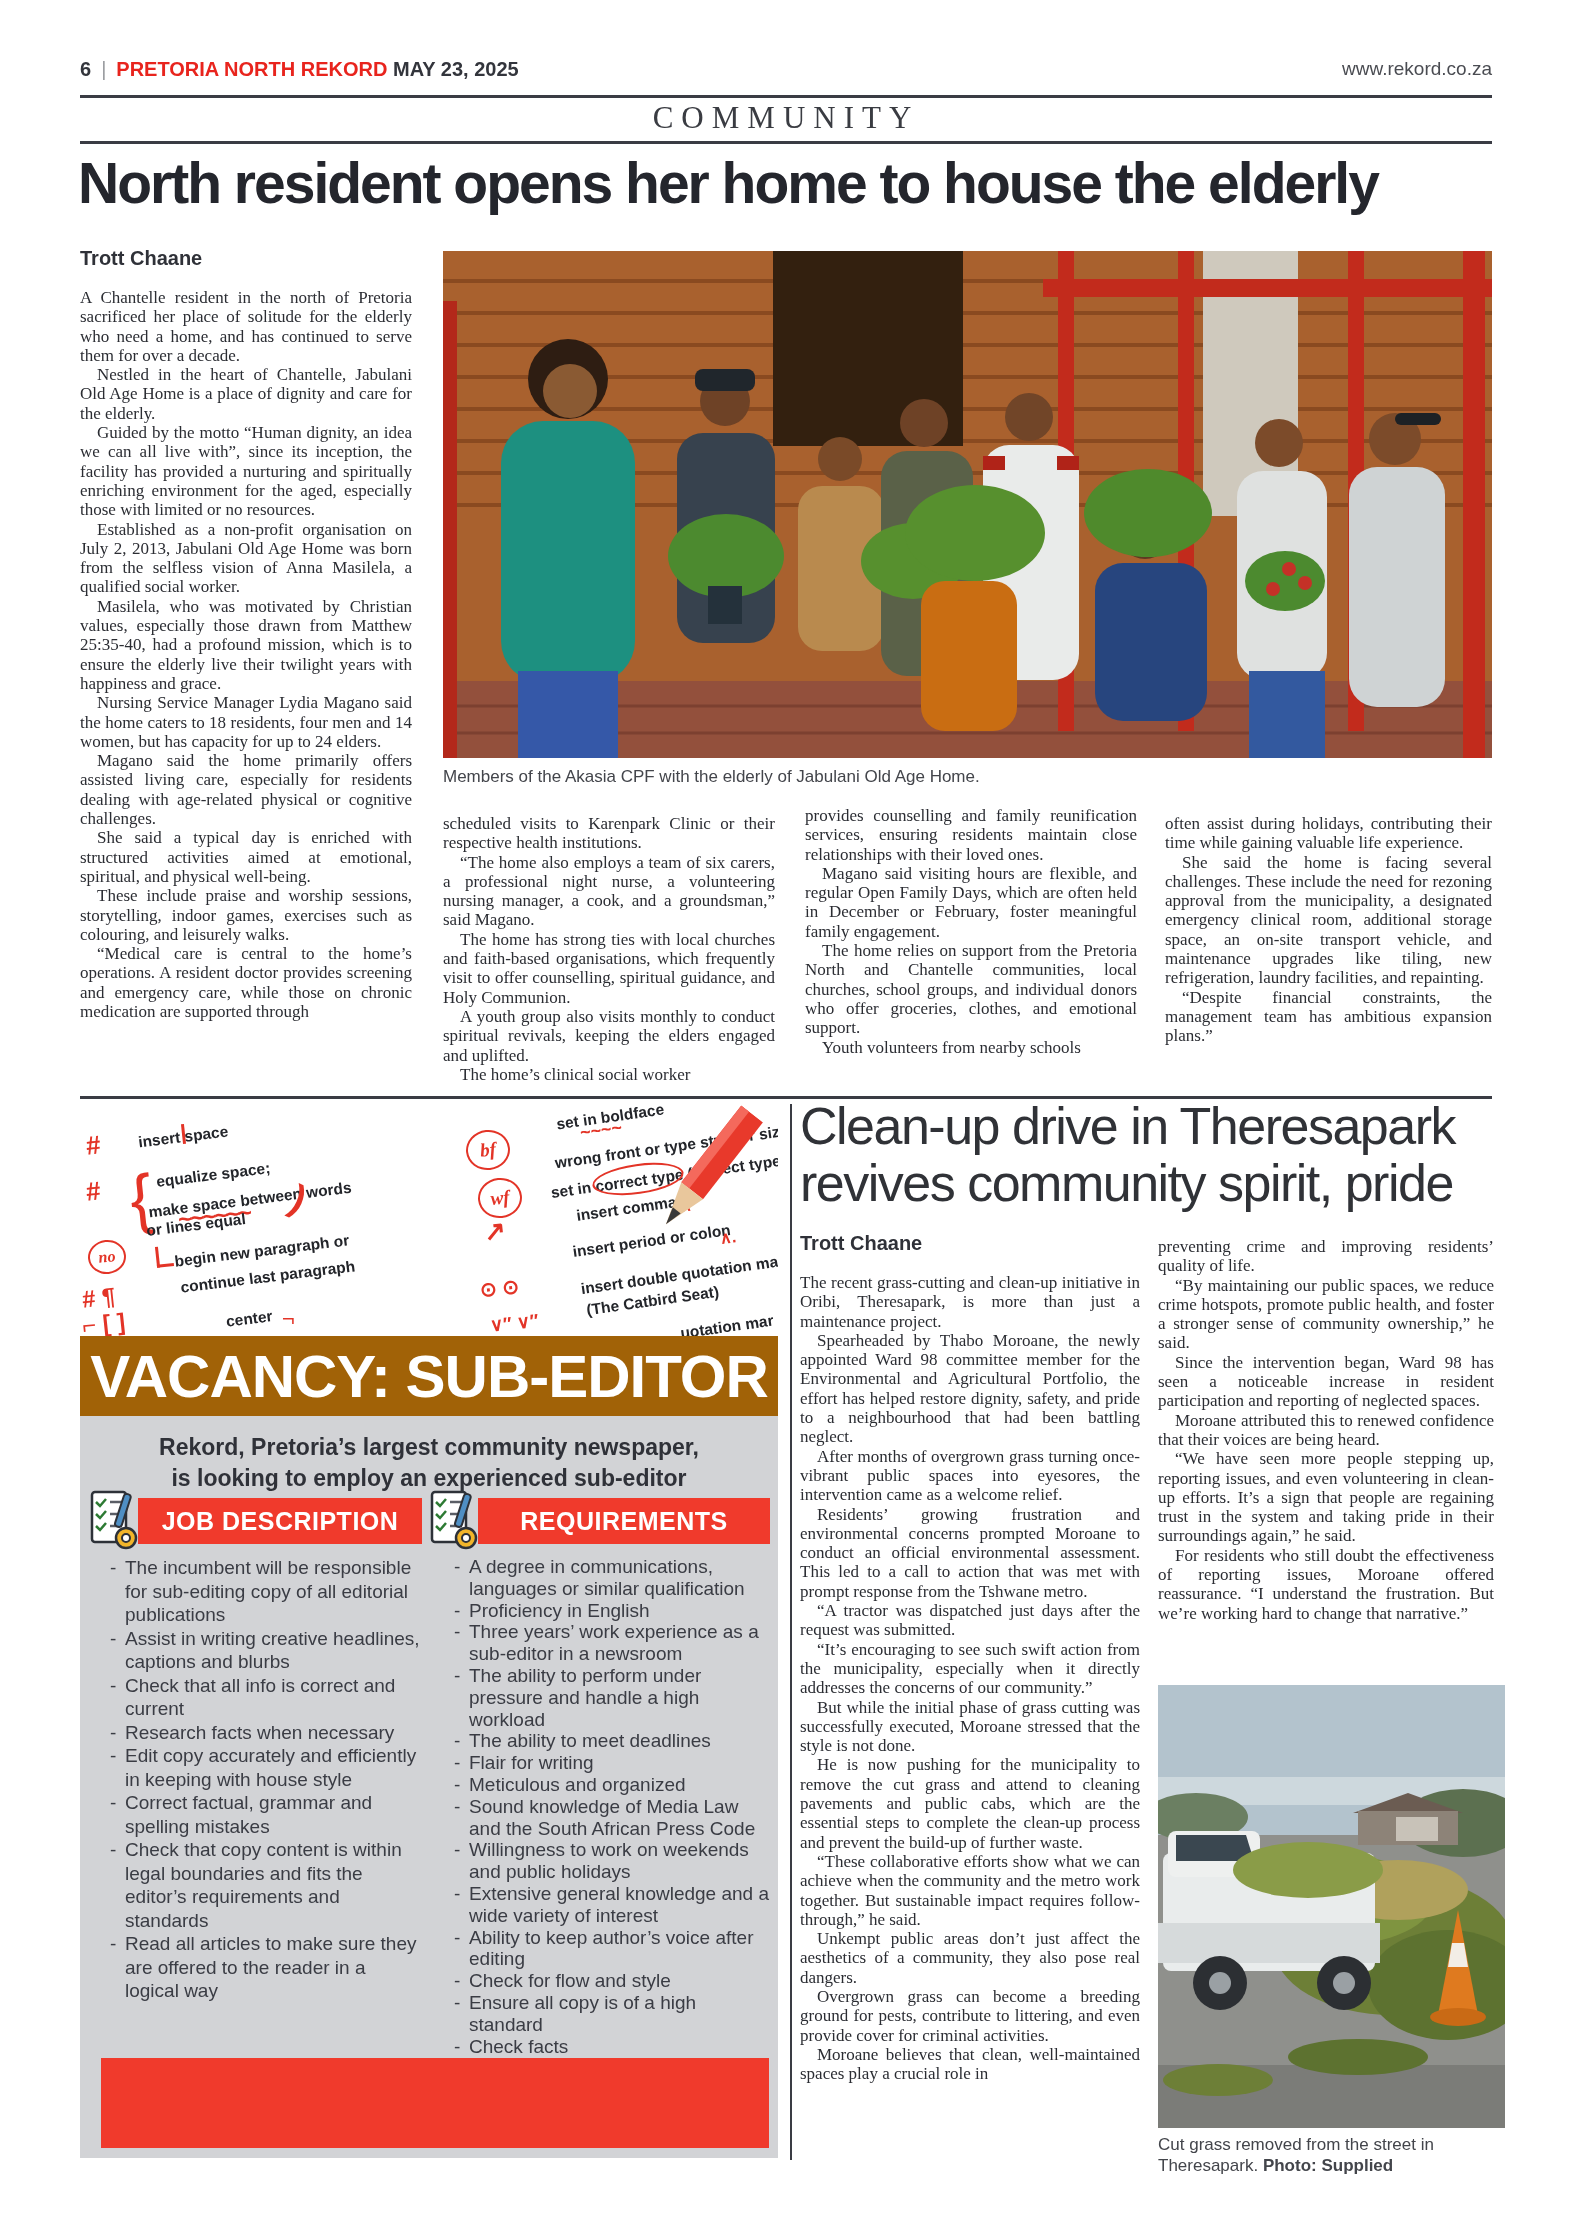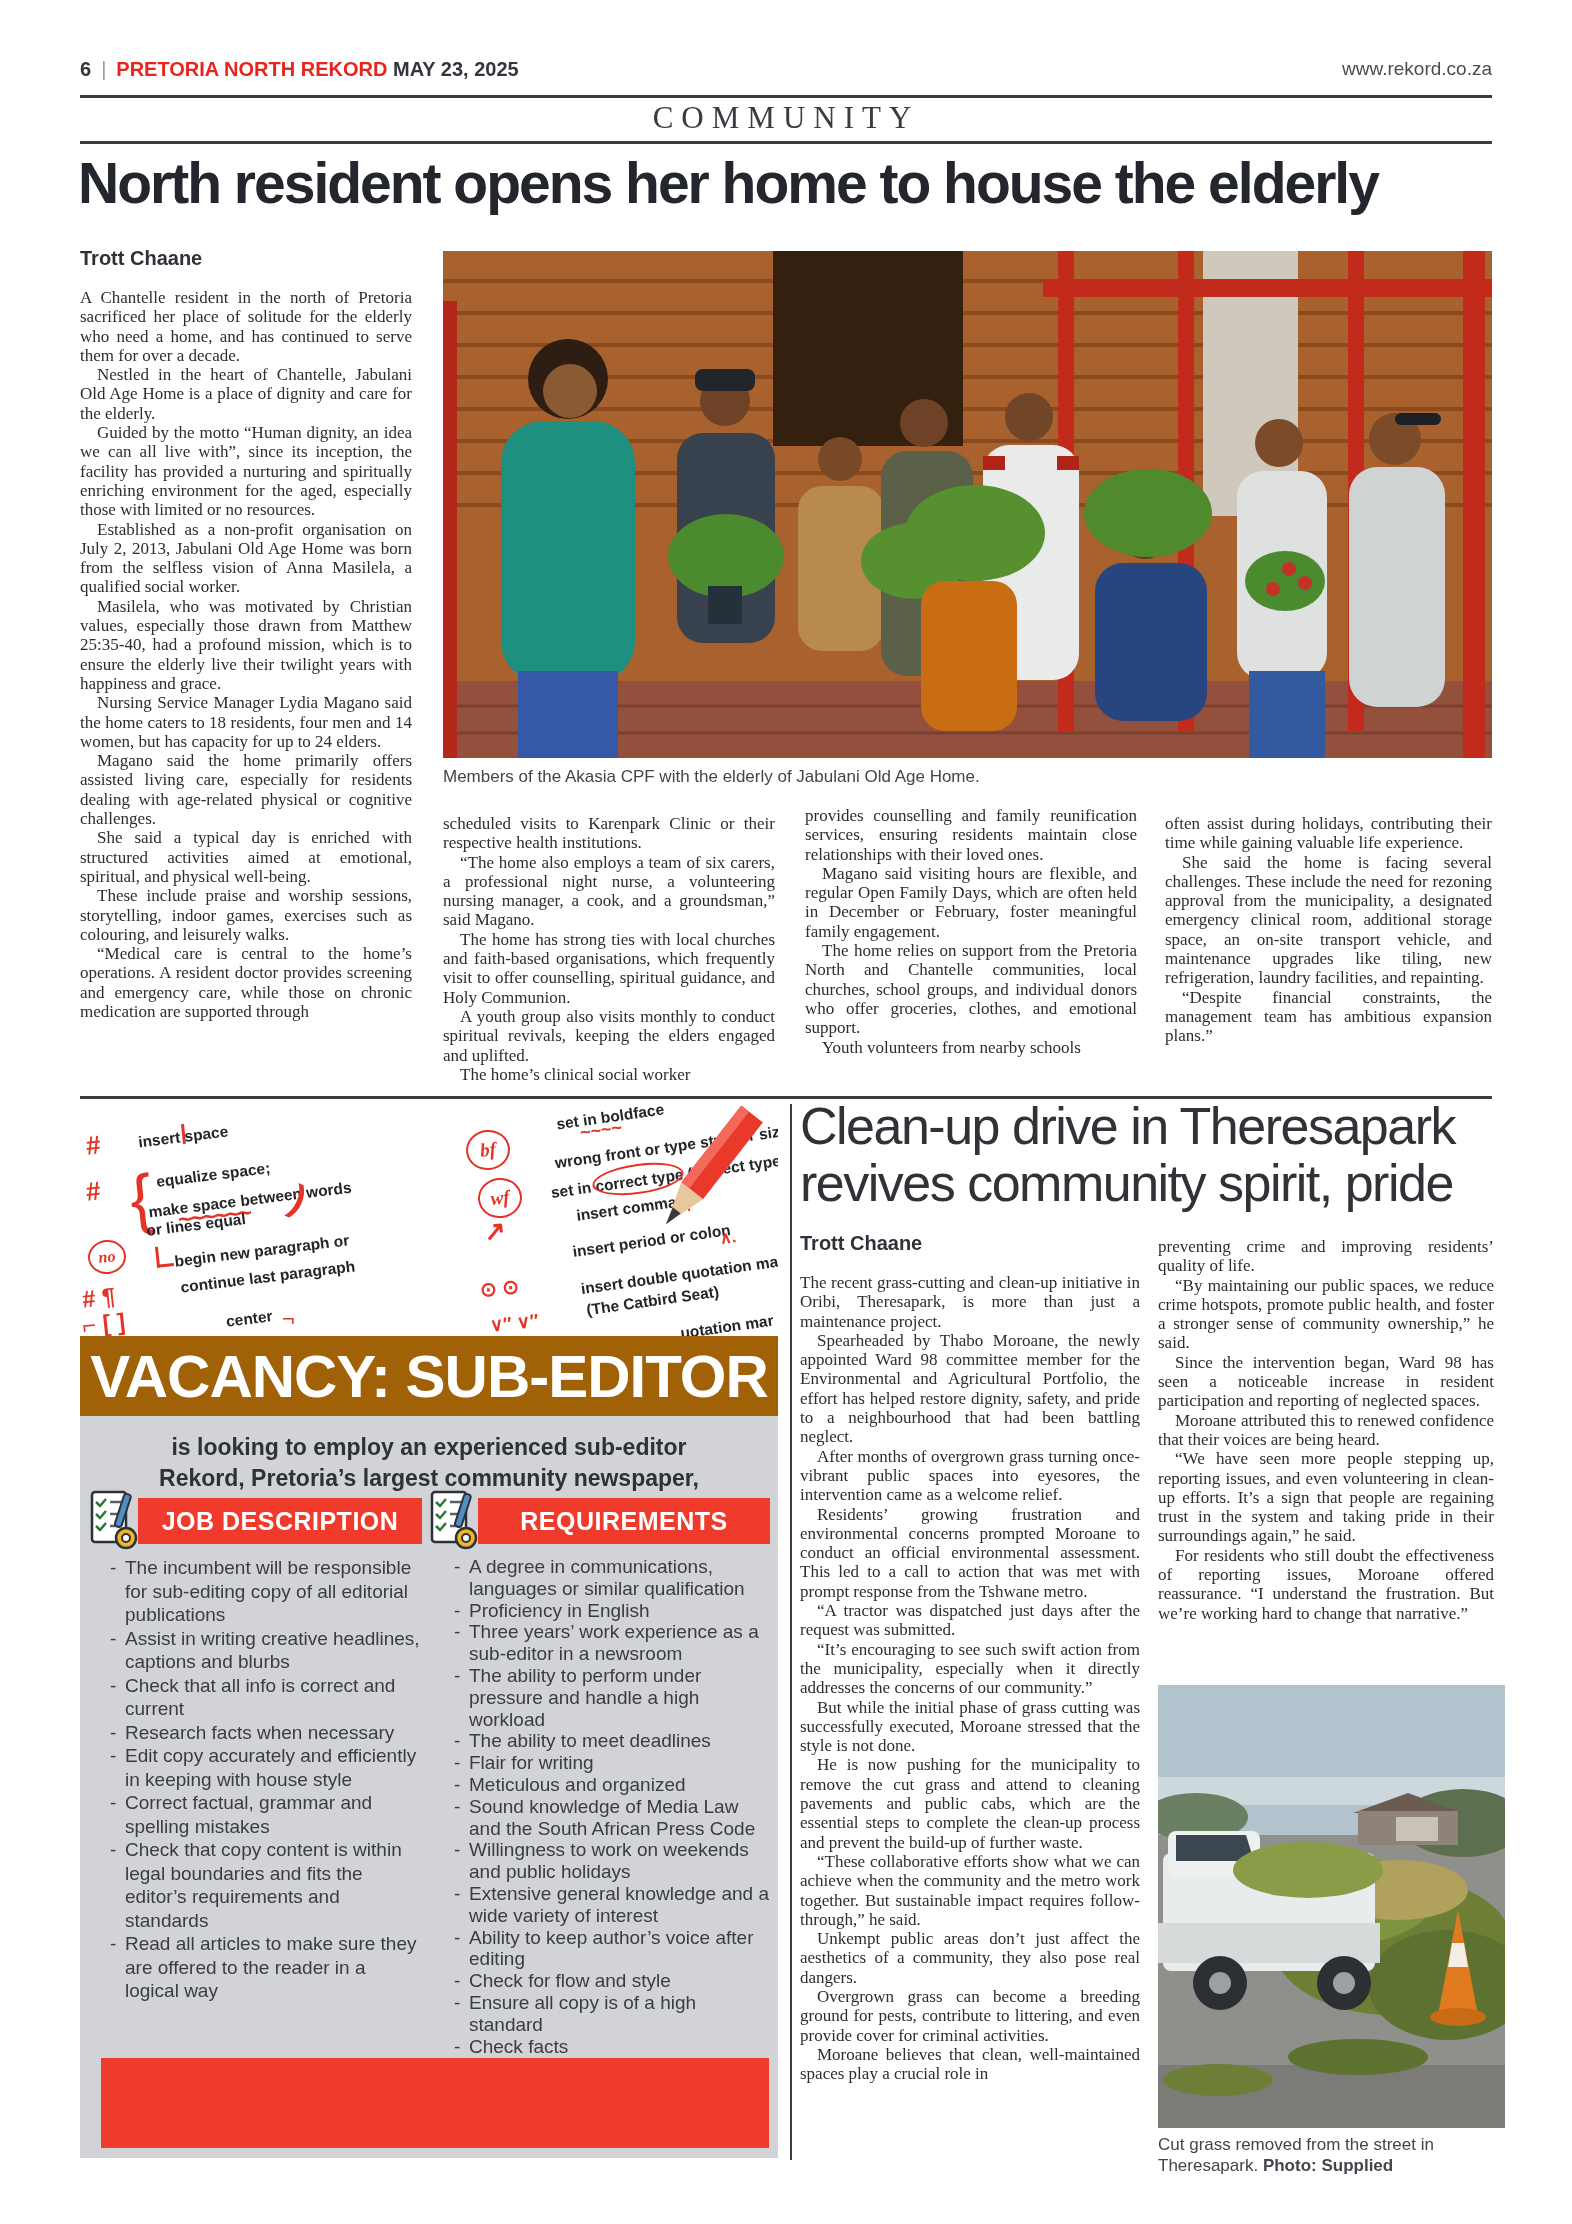--- a/index.html
+++ b/index.html
@@ -207,22 +207,22 @@
       <polygon points="9,78 31,78 20,112" fill="#e9c79c"></polygon>
       <polygon points="16,98 24,98 20,112" fill="#3a3a3a"></polygon>
     </svg>
   </div>
 
   <div class="abs ad-body"></div>
   <div class="abs ad-banner">
     <span>VACANCY: SUB-EDITOR</span>
   </div>
   <div class="abs ad-intro">
+    <div>Rekord, Pretoria’s largest community newspaper,</div>
     <div>is looking to employ an experienced sub-editor</div>
-    <div>Rekord, Pretoria’s largest community newspaper,</div>
   </div>
 
   <svg class="clip-icon" style="left:88px;top:1488px;" width="52" height="62" viewBox="0 0 52 62">
     <rect x="4" y="4" width="34" height="50" rx="3" fill="#fff" stroke="#2d3138" stroke-width="2.5"></rect>
     <path d="M8 14 l4 4 6-7" stroke="#2d7a33" stroke-width="2.5" fill="none"></path>
     <path d="M8 26 l4 4 6-7" stroke="#2d7a33" stroke-width="2.5" fill="none"></path>
     <path d="M8 38 l4 4 6-7" stroke="#2d7a33" stroke-width="2.5" fill="none"></path>
     <line x1="22" y1="14" x2="34" y2="14" stroke="#5a5e66" stroke-width="2.5"></line>
     <line x1="22" y1="26" x2="34" y2="26" stroke="#5a5e66" stroke-width="2.5"></line>
     <line x1="22" y1="38" x2="34" y2="38" stroke="#5a5e66" stroke-width="2.5"></line>

